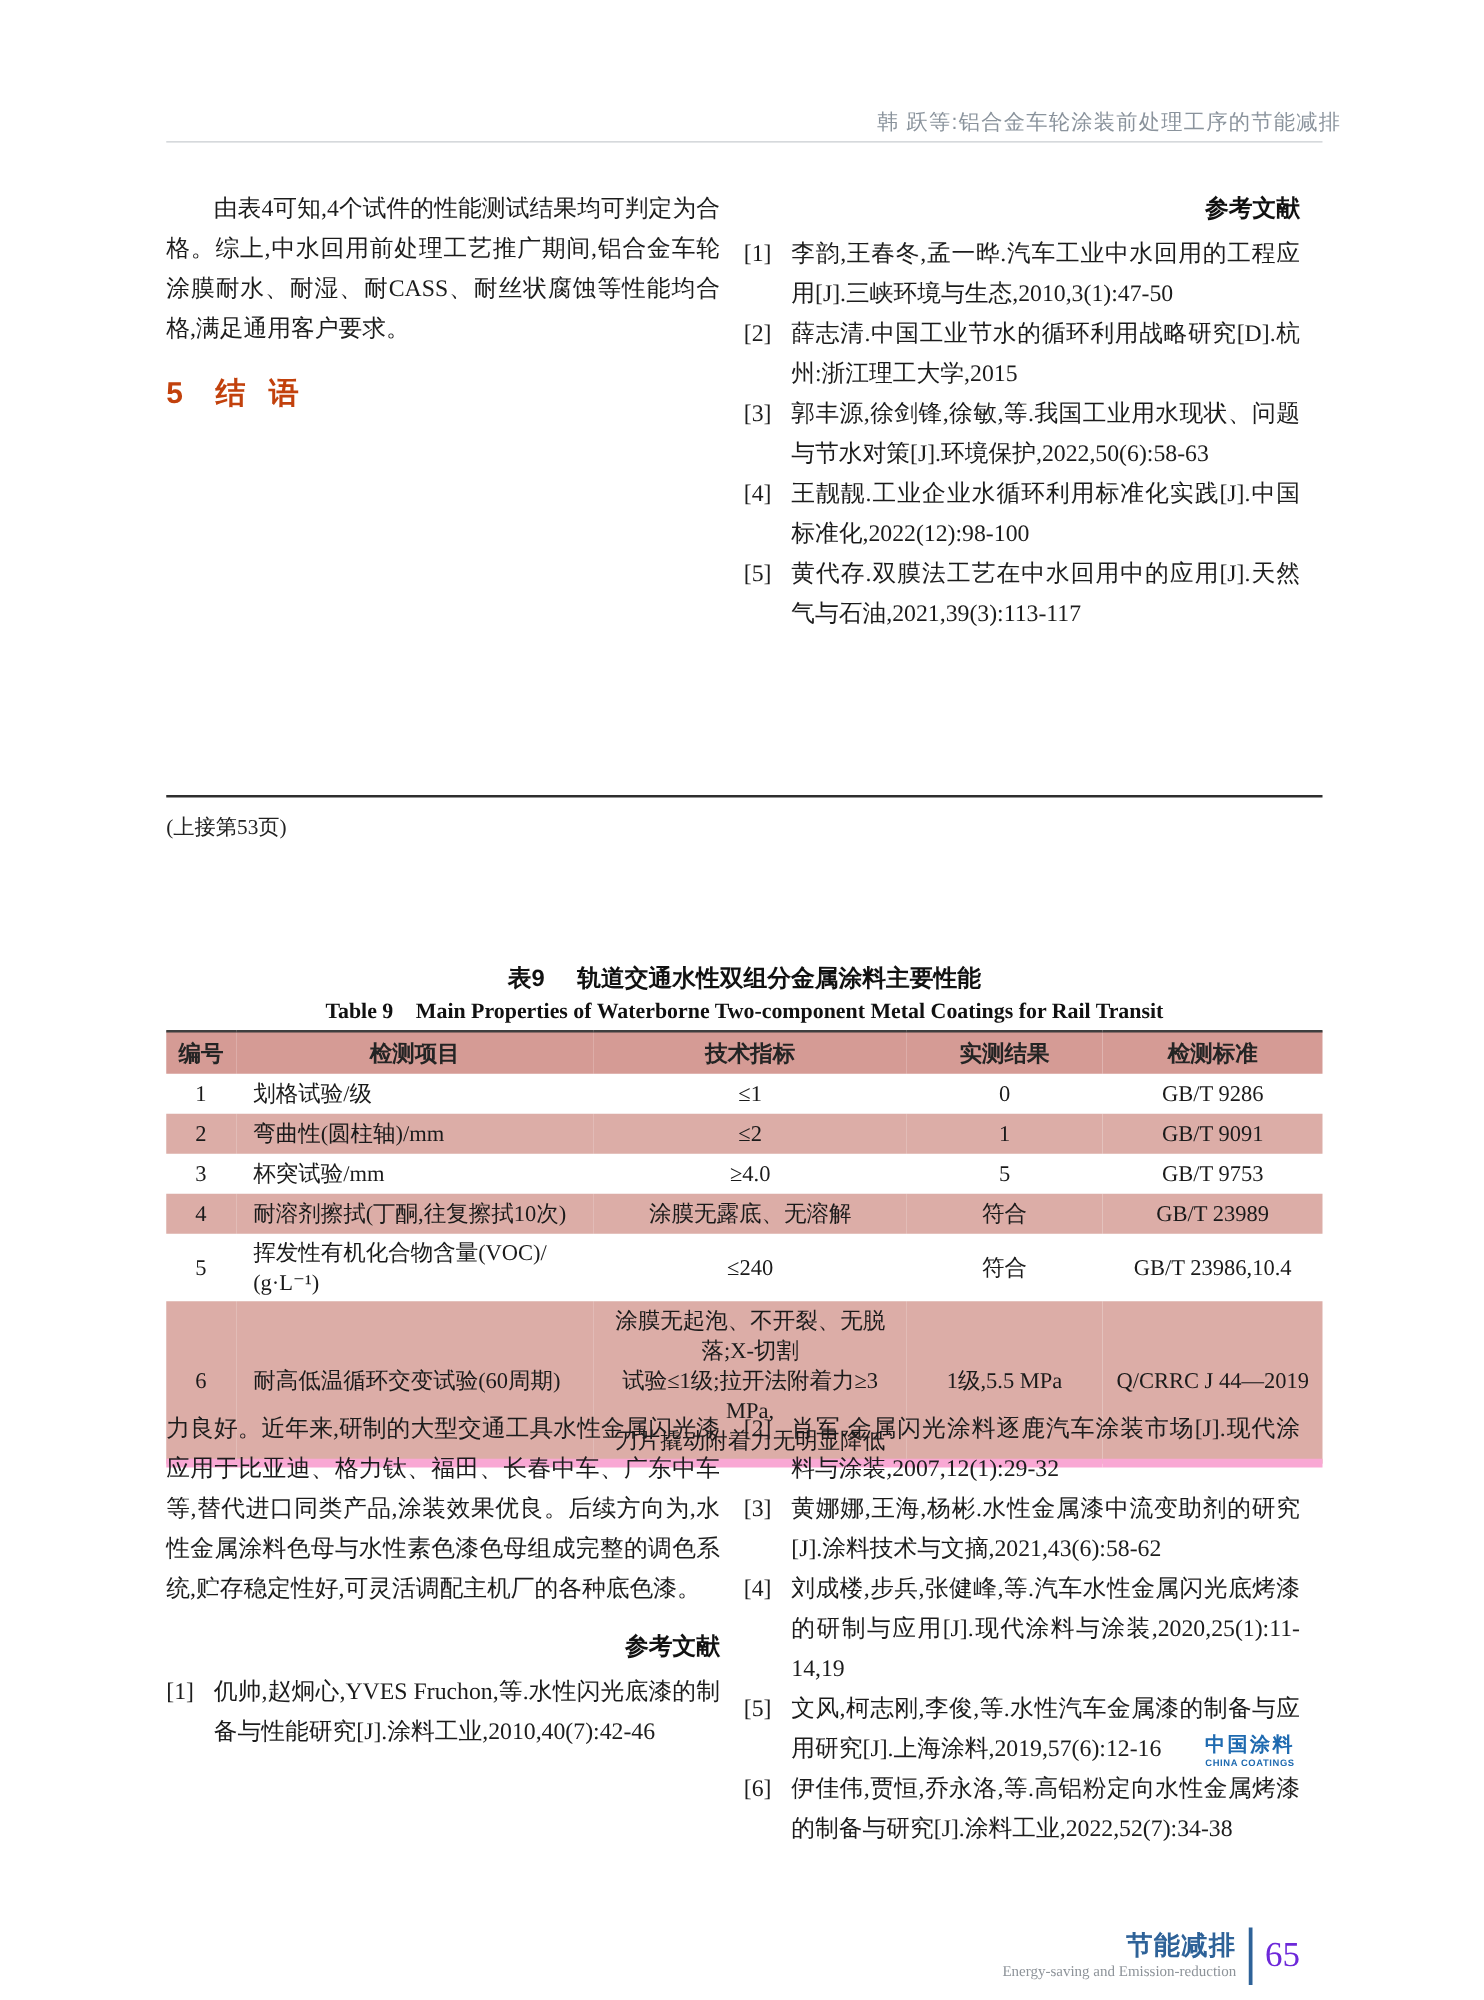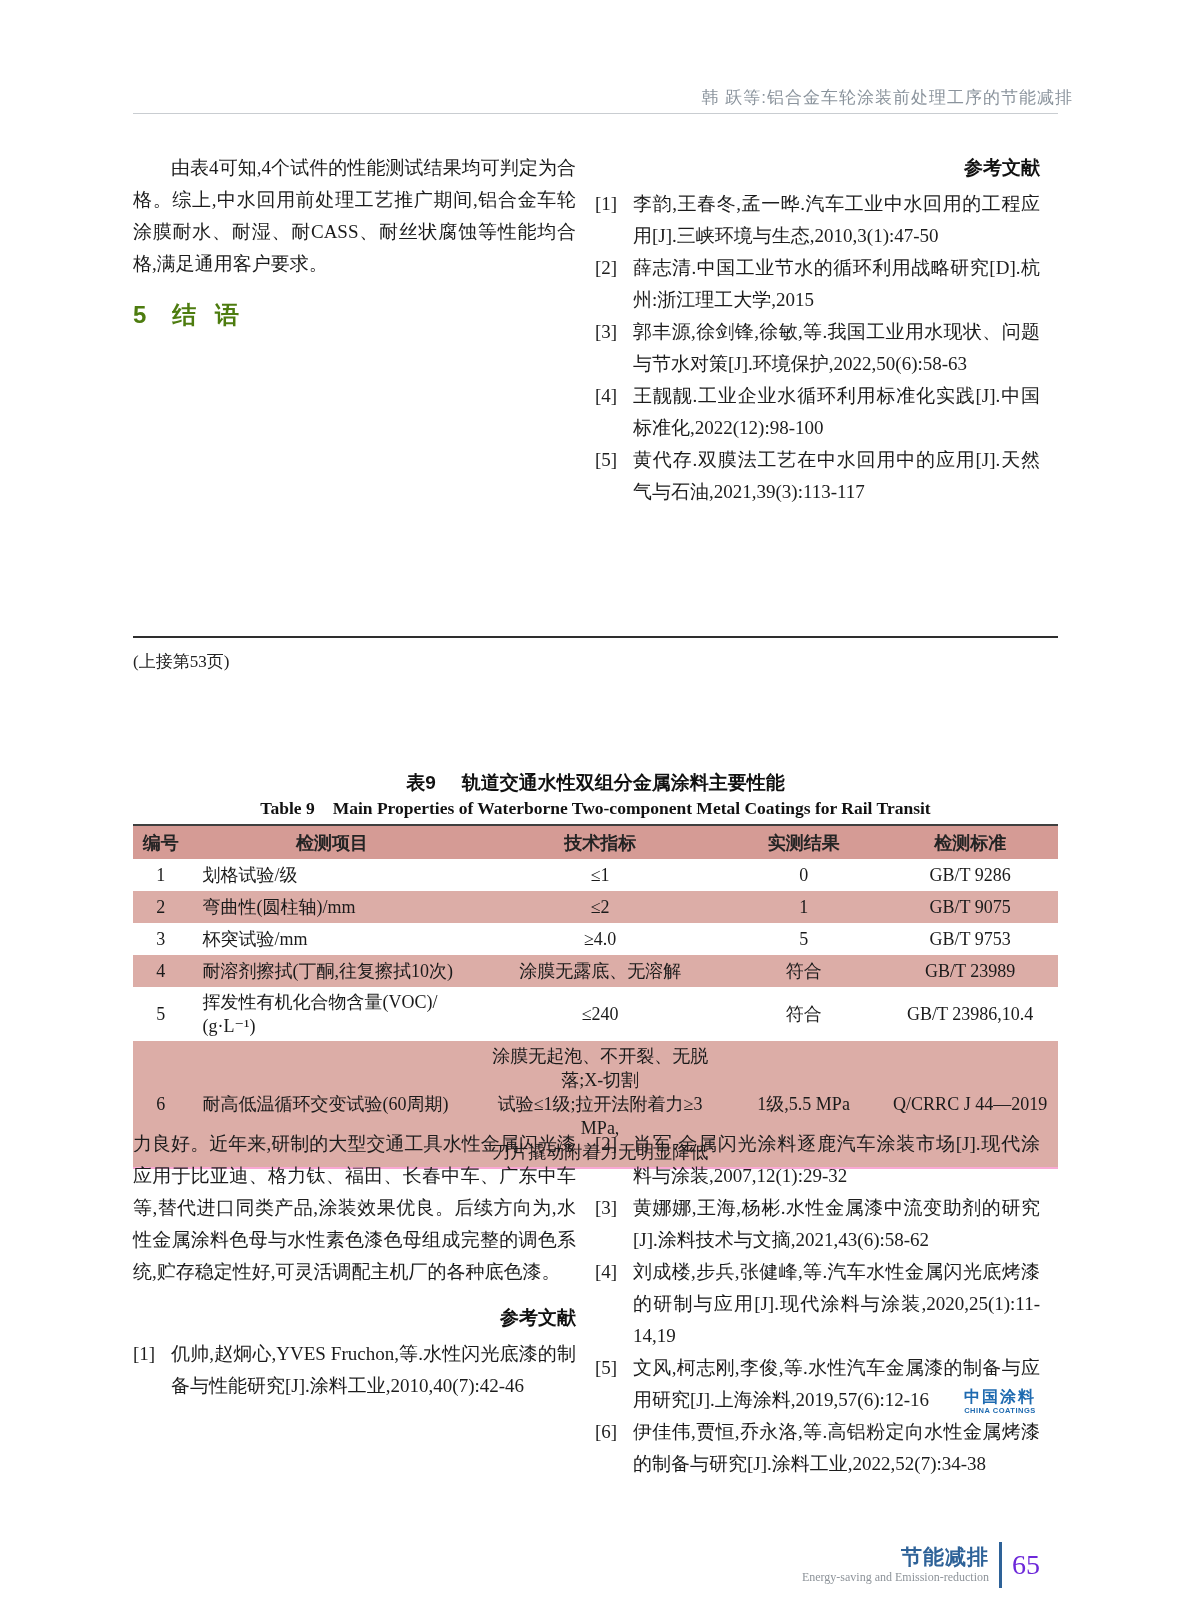--- a/index.html
+++ b/index.html
@@ -27,21 +27,21 @@
   .top-left  { top:152px; left:133px; width:443px; }
   .top-right { top:152px; left:595px; }
   .bot-left  { top:1128px; left:133px; width:443px; }
   .bot-right { top:1128px; left:595px; }
 
   .para-indent { text-indent:2em; }
 
   .section-heading {
     margin-top:20px; margin-bottom:16px;
     font-family:"Liberation Sans","DejaVu Sans",sans-serif;
-    font-weight:bold; font-size:24px; color:#4d7c0f; line-height:30px;
+    font-weight:bold; font-size:24px; color:#c2410c; line-height:30px;
   }
   .section-heading .num { margin-right:26px; }
   .section-heading .ttl { letter-spacing:6px; }
 
   .ref-title {
     text-align:right; font-weight:bold; font-size:19px;
     font-family:"Liberation Sans","DejaVu Sans",sans-serif;
     margin-bottom:4px; color:#111;
   }
   .ref-title.spaced { margin-top:14px; }
@@ -68,21 +68,21 @@
   .tbl-title-en {
     position:absolute; top:798px; left:133px; width:925px; text-align:center;
     font-weight:bold; font-size:17.5px; color:#111;
   }
   .tbl-title-en .gap { display:inline-block; width:18px; }
 
   
   .tbl-wrap { position:absolute; top:824px; left:133px; width:925px; }
   table.props {
     width:100%; border-collapse:collapse;
-    border-top:2px solid #3f3f3f; border-bottom:2px solid #f9a8d4;
+    border-top:2px solid #3f3f3f; border-bottom:7px solid #f9a8d4;
     font-size:18px; line-height:24px;
   }
   table.props th {
     background:#d59b95; font-weight:bold; height:34px;
     font-family:"Liberation Sans","DejaVu Sans",sans-serif;
     color:#242424; text-align:center; font-size:18px;
   }
   table.props th.item-col { text-align:center; }
   table.props td {
     text-align:center; padding:3px 4px; height:32px; white-space:pre-line;
@@ -186,21 +186,21 @@
         <td class="item">划格试验/级</td>
         <td>≤1</td>
         <td>0</td>
         <td>GB/T 9286</td>
       </tr>
       <tr class="alt">
         <td>2</td>
         <td class="item">弯曲性(圆柱轴)/mm</td>
         <td>≤2</td>
         <td>1</td>
-        <td>GB/T 9075</td>
+        <td>GB/T 9091</td>
       </tr>
       <tr>
         <td>3</td>
         <td class="item">杯突试验/mm</td>
         <td>≥4.0</td>
         <td>5</td>
         <td>GB/T 9753</td>
       </tr>
       <tr class="alt">
         <td>4</td>

